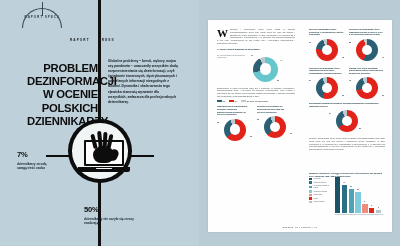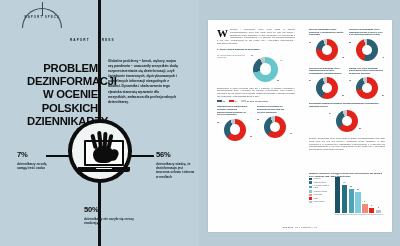--- a/index.html
+++ b/index.html
@@ -222,24 +222,20 @@
       </div>
     </div>
 
     <div class="conn-l"></div>
     <div class="conn-r"></div>
     <div class="conn-b"></div>
 
     <div class="stat stat-left">
       <div class="num">7%</div>
       <div class="cap">dziennikarzy za całą uwagę treść osoba</div>
-    </div>
-    <div class="stat stat-right">
-      <div class="num">56%</div>
-      <div class="cap">dziennikarzy wiedzą, że dezinformacja jest tworzona celowo i obecna w mediach</div>
     </div>
     <div class="stat stat-bottom">
       <div class="num">50%</div>
       <div class="cap">dziennikarzy nie uczyło się rzeczy zwalczając</div>
     </div>
   </div>
 
   <div class="page-right">
     <div class="sheet">
 

